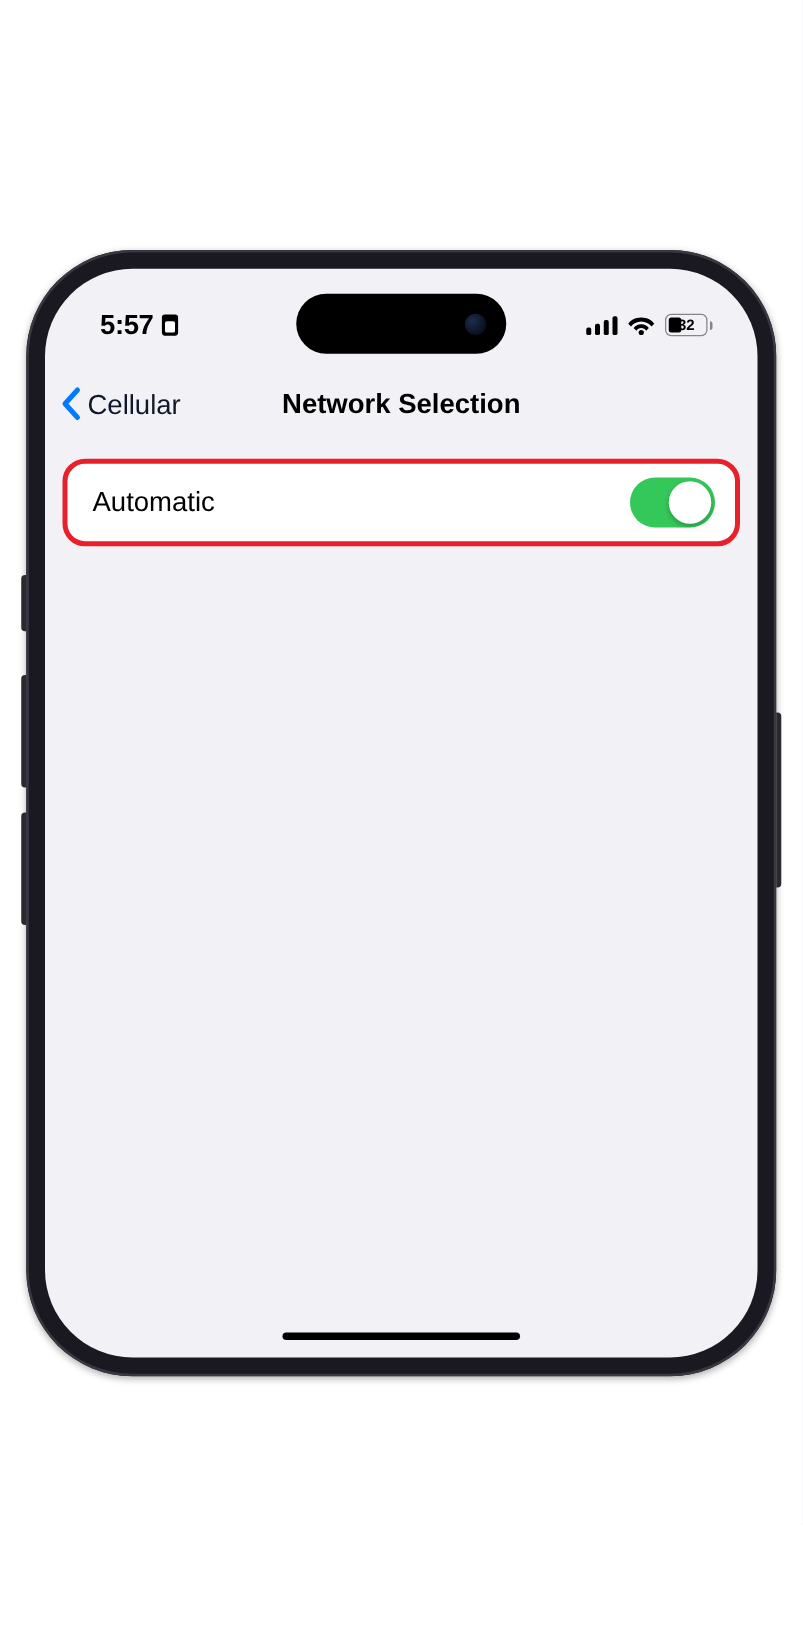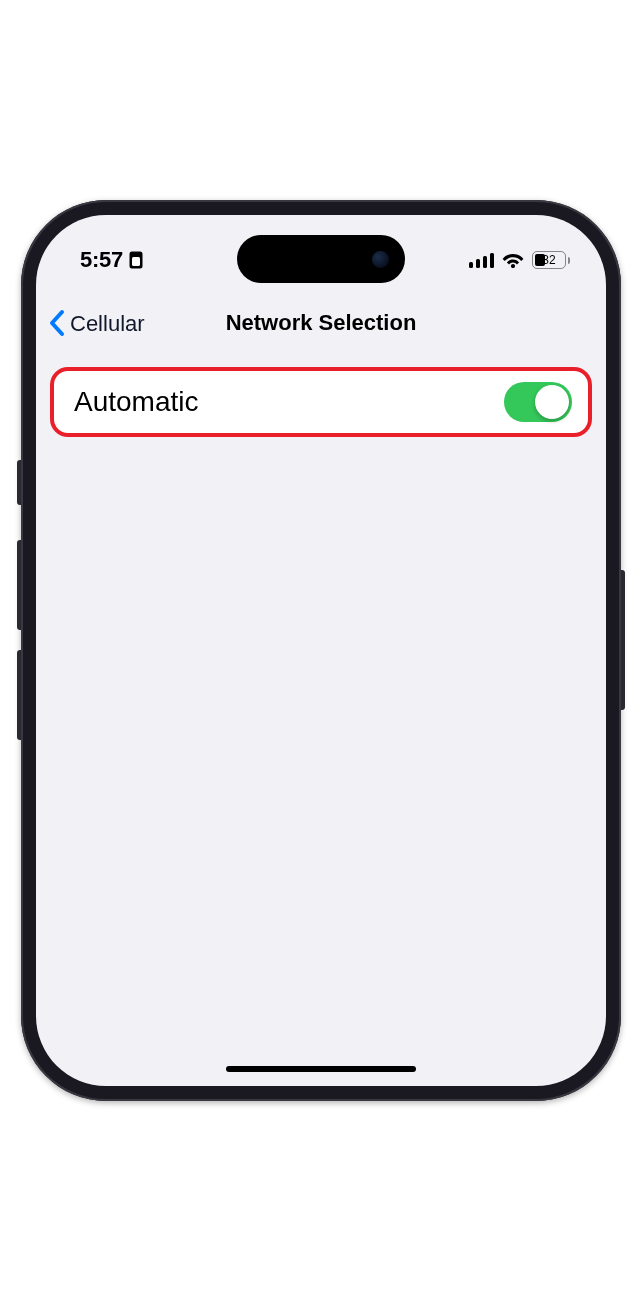--- a/index.html
+++ b/index.html
@@ -151,21 +151,21 @@
       top: 2px;
       bottom: 2px;
       width: 32%;
       background: #000;
       border-radius: 2px;
     }
     .battery-text {
       position: relative;
       z-index: 2;
       font-size: 12px;
-      font-weight: 400;
+      font-weight: 700;
       color: #000;
     }
     .battery-tip {
       width: 2.5px;
       height: 7px;
       background: rgba(0,0,0,0.45);
       border-radius: 0 2px 2px 0;
       margin-left: 1.5px;
     }
     .nav-bar {
@@ -204,21 +204,21 @@
       background: #fff;
       border: 4px solid #e9202a;
       border-radius: 18px;
       height: 70px;
       display: flex;
       align-items: center;
       justify-content: space-between;
       padding: 0 16px 0 20px;
     }
     .setting-label {
-      font-size: 28px;
+      font-size: 22px;
       color: #000;
     }
     .toggle {
       width: 68px;
       height: 40px;
       background: #34c759;
       border-radius: 20px;
       position: relative;
       cursor: pointer;
     }

